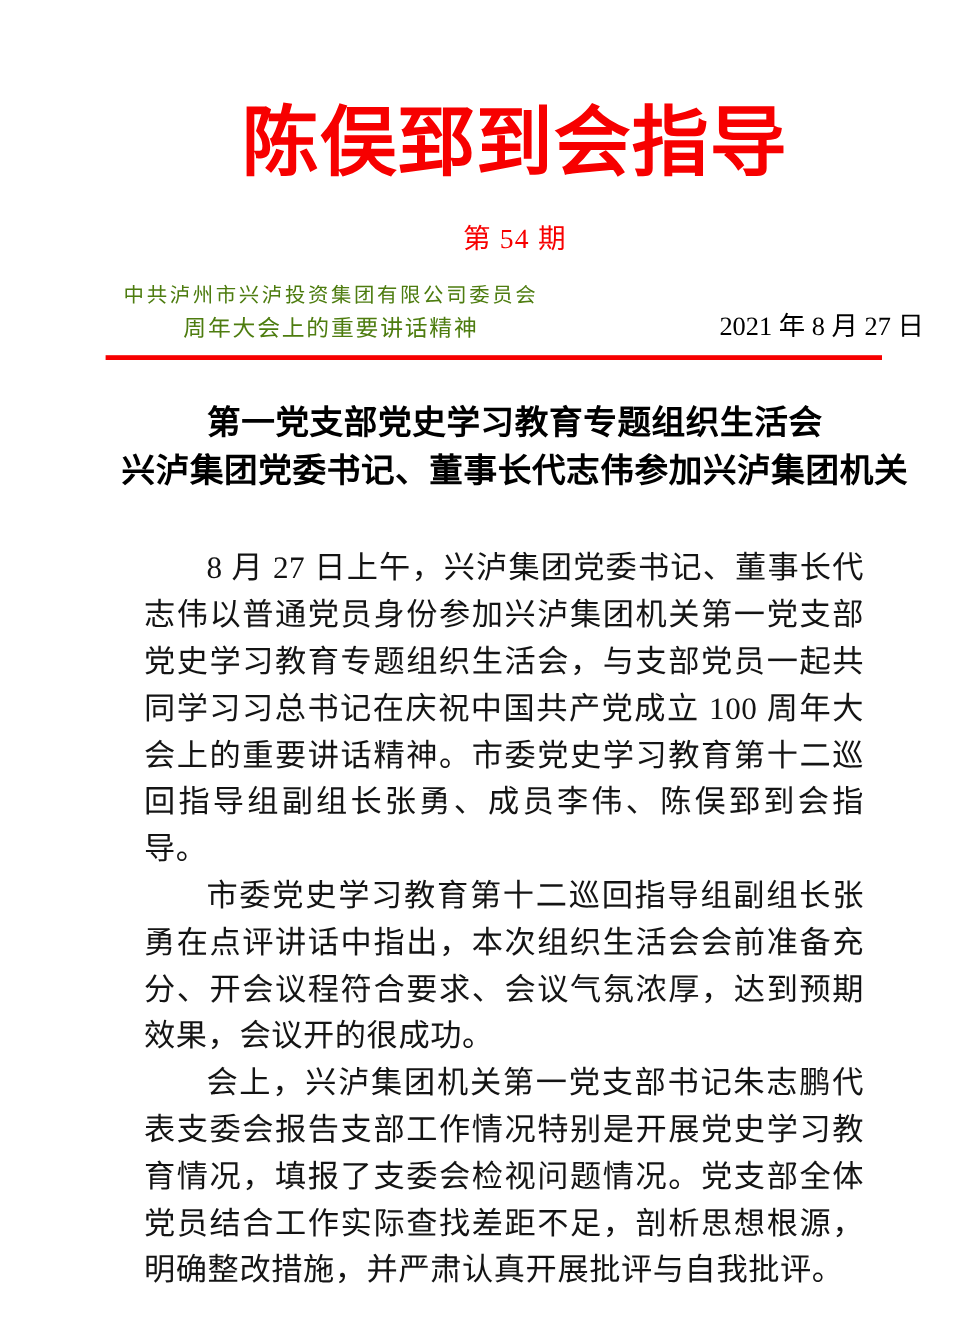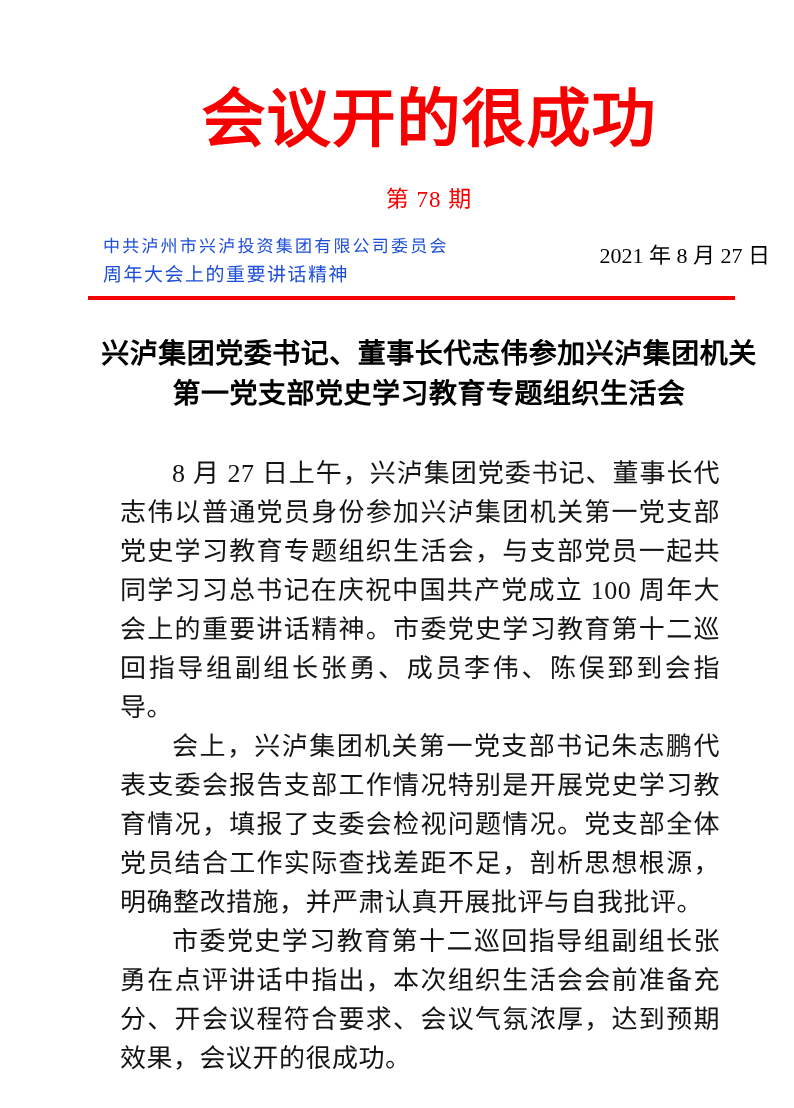--- a/index.html
+++ b/index.html
@@ -44,38 +44,39 @@
   }
   
   .header-row{
     display:flex;
     justify-content:space-between;
     align-items:flex-end;
     margin-top:22px;
   }
   .org-block{
     padding-left:15px;
-    color:#1d4ed8;
+    color:#4d7c0f;
+    text-align:center;
   }
   .org-line-1{
     font-size:17px;
     letter-spacing:2.2px;
     line-height:28px;
     white-space:nowrap;
   }
   .org-line-2{
     font-size:19px;
     letter-spacing:1.5px;
     line-height:28px;
     white-space:nowrap;
   }
   .issue-date{
     font-size:22px;
     line-height:1;
-    margin-bottom:22px;
+    margin-bottom:6px;
     white-space:nowrap;
     color:#000;
   }
   
   .red-rule{
     width:647px;
     height:4px;
     background:var(--accent);
     margin-top:7px;
   }
@@ -103,38 +104,38 @@
     text-indent:2em;
     color:var(--ink);
     letter-spacing:0.5px;
   }
 </style>
 </head>
 <body>
 
 <div class="page">
 
-  <h1 class="masthead-title">会议开的很成功</h1>
+  <h1 class="masthead-title">陈俣郅到会指导</h1>
 
-  <div class="issue-number">第 78 期</div>
+  <div class="issue-number">第 54 期</div>
 
   <div class="header-row">
     <div class="org-block">
       <div class="org-line-1">中共泸州市兴泸投资集团有限公司委员会</div>
       <div class="org-line-2">周年大会上的重要讲话精神</div>
     </div>
     <div class="issue-date">2021 年 8 月 27 日</div>
   </div>
 
   <div class="red-rule"></div>
 
   <h2 class="headline">
+    <div>第一党支部党史学习教育专题组织生活会</div>
     <div>兴泸集团党委书记、董事长代志伟参加兴泸集团机关</div>
-    <div>第一党支部党史学习教育专题组织生活会</div>
   </h2>
 
   <div class="article-body">
     <p>8 月 27 日上午，兴泸集团党委书记、董事长代志伟以普通党员身份参加兴泸集团机关第一党支部党史学习教育专题组织生活会，与支部党员一起共同学习习总书记在庆祝中国共产党成立 100 周年大会上的重要讲话精神。市委党史学习教育第十二巡回指导组副组长张勇、成员李伟、陈俣郅到会指导。</p>
+    <p>市委党史学习教育第十二巡回指导组副组长张勇在点评讲话中指出，本次组织生活会会前准备充分、开会议程符合要求、会议气氛浓厚，达到预期效果，会议开的很成功。</p>
     <p>会上，兴泸集团机关第一党支部书记朱志鹏代表支委会报告支部工作情况特别是开展党史学习教育情况，填报了支委会检视问题情况。党支部全体党员结合工作实际查找差距不足，剖析思想根源，明确整改措施，并严肃认真开展批评与自我批评。</p>
-    <p>市委党史学习教育第十二巡回指导组副组长张勇在点评讲话中指出，本次组织生活会会前准备充分、开会议程符合要求、会议气氛浓厚，达到预期效果，会议开的很成功。</p>
   </div>
 
 </div>
 
 </body></html>

